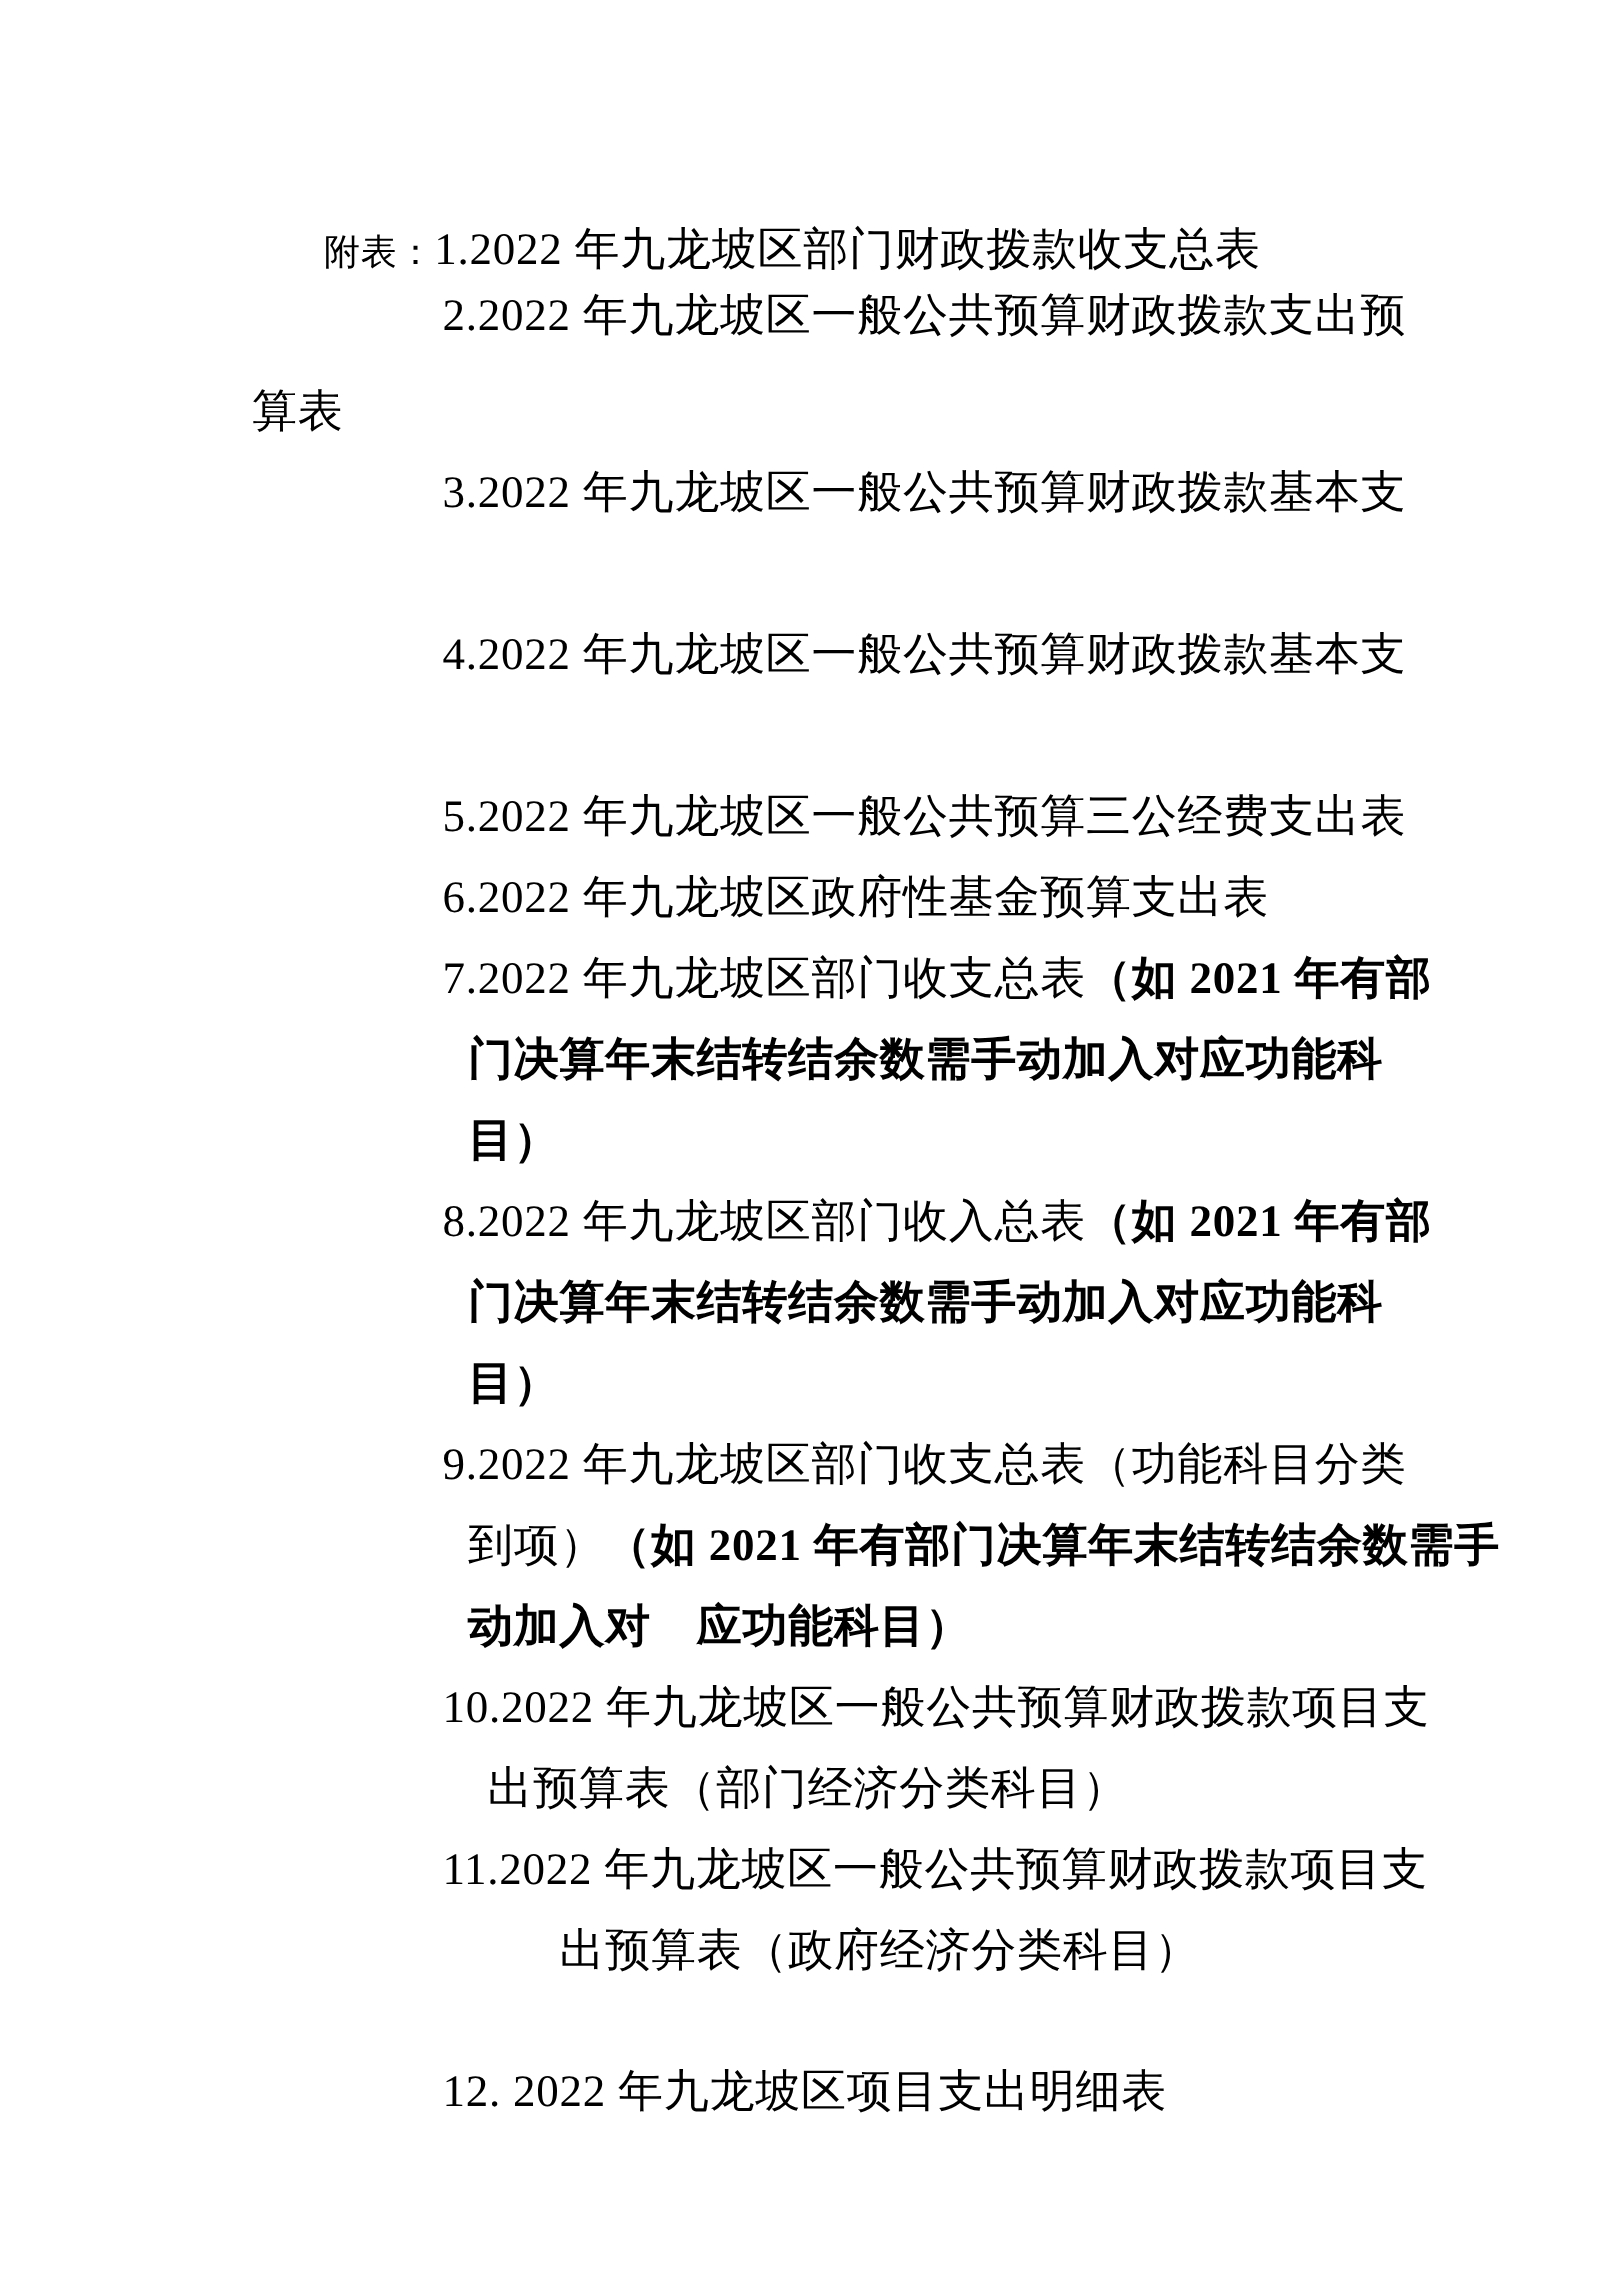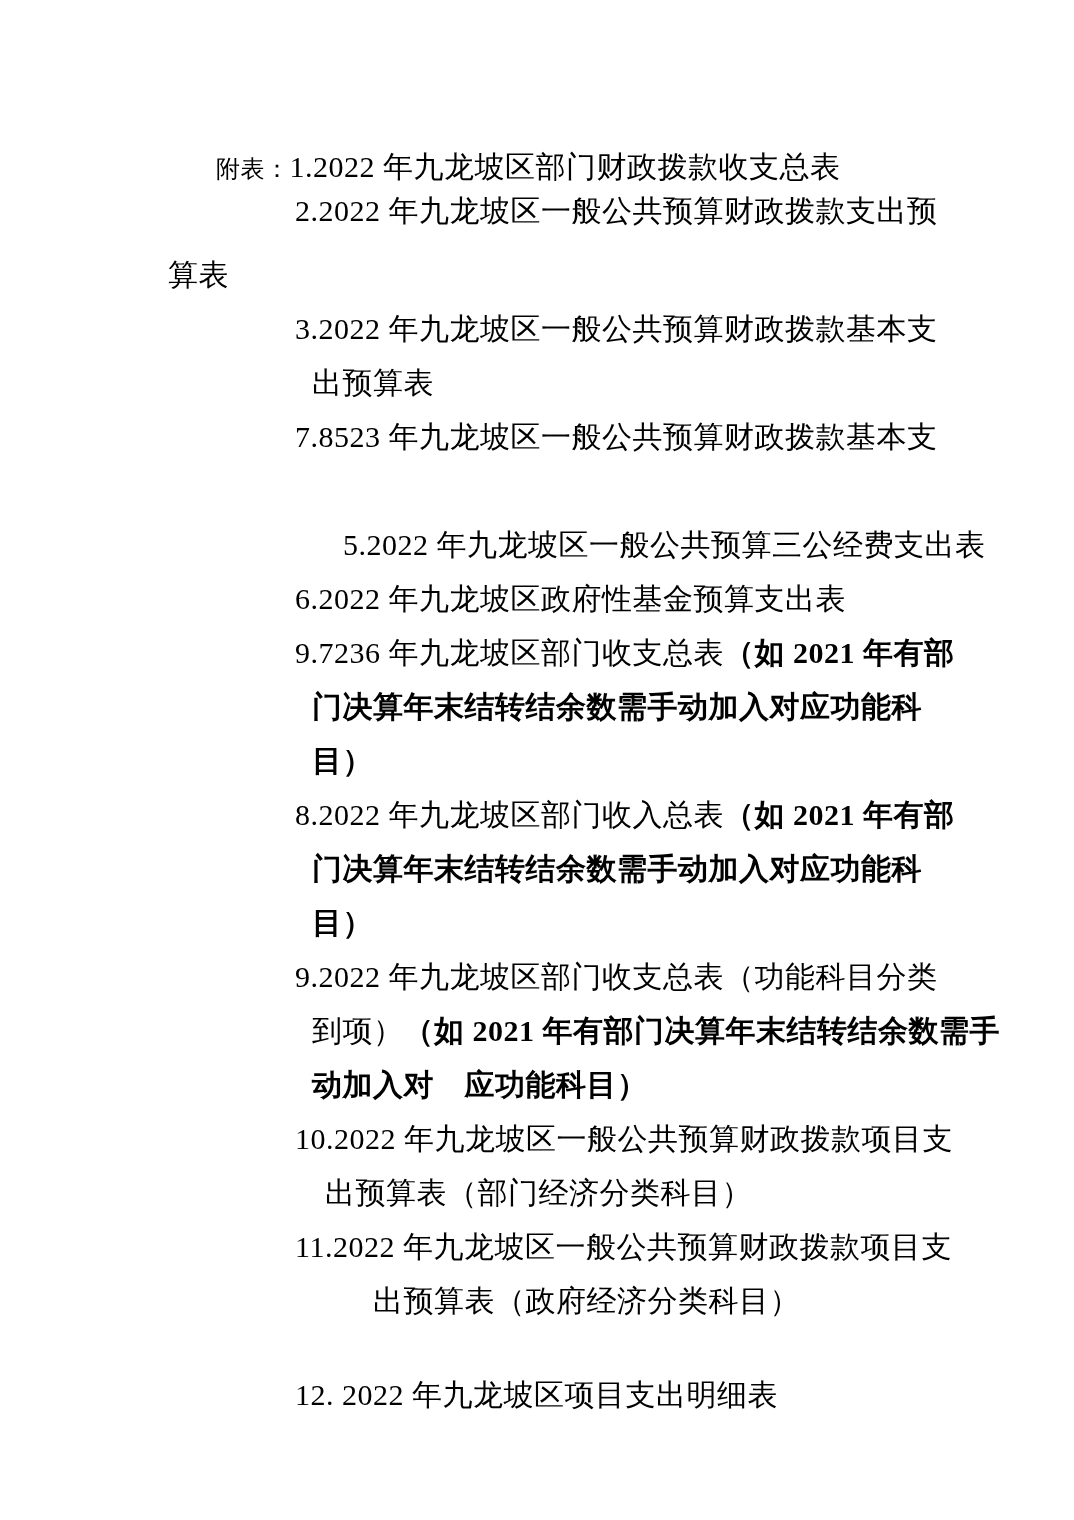--- a/index.html
+++ b/index.html
@@ -38,25 +38,24 @@
 </style>
 </head>
 <body>
 
 <div class="page">
   <div class="doc" id="doc">
       <div class="line indent-label" style="top: 140px;"><span class="run-small">附表：</span><span class="">1.2022 年九龙坡区部门财政拨款收支总表</span></div>
       <div class="line indent-item" style="top: 184px;"><span class="">2.2022 年九龙坡区一般公共预算财政拨款支出预</span></div>
       <div class="line indent-margin" style="top: 248px;"><span class="">算表</span></div>
       <div class="line indent-item" style="top: 302px;"><span class="">3.2022 年九龙坡区一般公共预算财政拨款基本支</span></div>
-      <div class="line indent-cont" style="top: 356px;"><span class="">出预算表</span></div>
-      <div class="line indent-item" style="top: 410px;"><span class="">7.8523 年九龙坡区一般公共预算财政拨款基本支</span></div>
-      <div class="line indent-item" style="top: 518px; margin-left: 48px;"><span class="">5.2022 年九龙坡区一般公共预算三公经费支出表</span></div>
+      <div class="line indent-item" style="top: 410px;"><span class="">4.2022 年九龙坡区一般公共预算财政拨款基本支</span></div>
+      <div class="line indent-item" style="top: 518px;"><span class="">5.2022 年九龙坡区一般公共预算三公经费支出表</span></div>
       <div class="line indent-item" style="top: 572px;"><span class="">6.2022 年九龙坡区政府性基金预算支出表</span></div>
-      <div class="line indent-item" style="top: 626px;"><span class="">9.7236 年九龙坡区部门收支总表</span><span class="run-bold ">（如 2021 年有部</span></div>
+      <div class="line indent-item" style="top: 626px;"><span class="">7.2022 年九龙坡区部门收支总表</span><span class="run-bold ">（如 2021 年有部</span></div>
       <div class="line indent-cont" style="top: 680px;"><span class="run-bold ">门决算年末结转结余数需手动加入对应功能科</span></div>
       <div class="line indent-cont" style="top: 734px;"><span class="run-bold ">目）</span></div>
       <div class="line indent-item" style="top: 788px;"><span class="">8.2022 年九龙坡区部门收入总表</span><span class="run-bold ">（如 2021 年有部</span></div>
       <div class="line indent-cont" style="top: 842px;"><span class="run-bold ">门决算年末结转结余数需手动加入对应功能科</span></div>
       <div class="line indent-cont" style="top: 896px;"><span class="run-bold ">目）</span></div>
       <div class="line indent-item" style="top: 950px;"><span class="">9.2022 年九龙坡区部门收支总表（功能科目分类</span></div>
       <div class="line indent-cont" style="top: 1004px;"><span class="">到项）</span><span class="run-bold ">（如 2021 年有部门决算年末结转结余数需手</span></div>
       <div class="line indent-cont" style="top: 1058px;"><span class="run-bold ">动加入对　应功能科目）</span></div>
       <div class="line indent-item" style="top: 1112px;"><span class="">10.2022 年九龙坡区一般公共预算财政拨款项目支</span></div>
       <div class="line indent-cont2" style="top: 1166px;"><span class="">出预算表（部门经济分类科目）</span></div>

